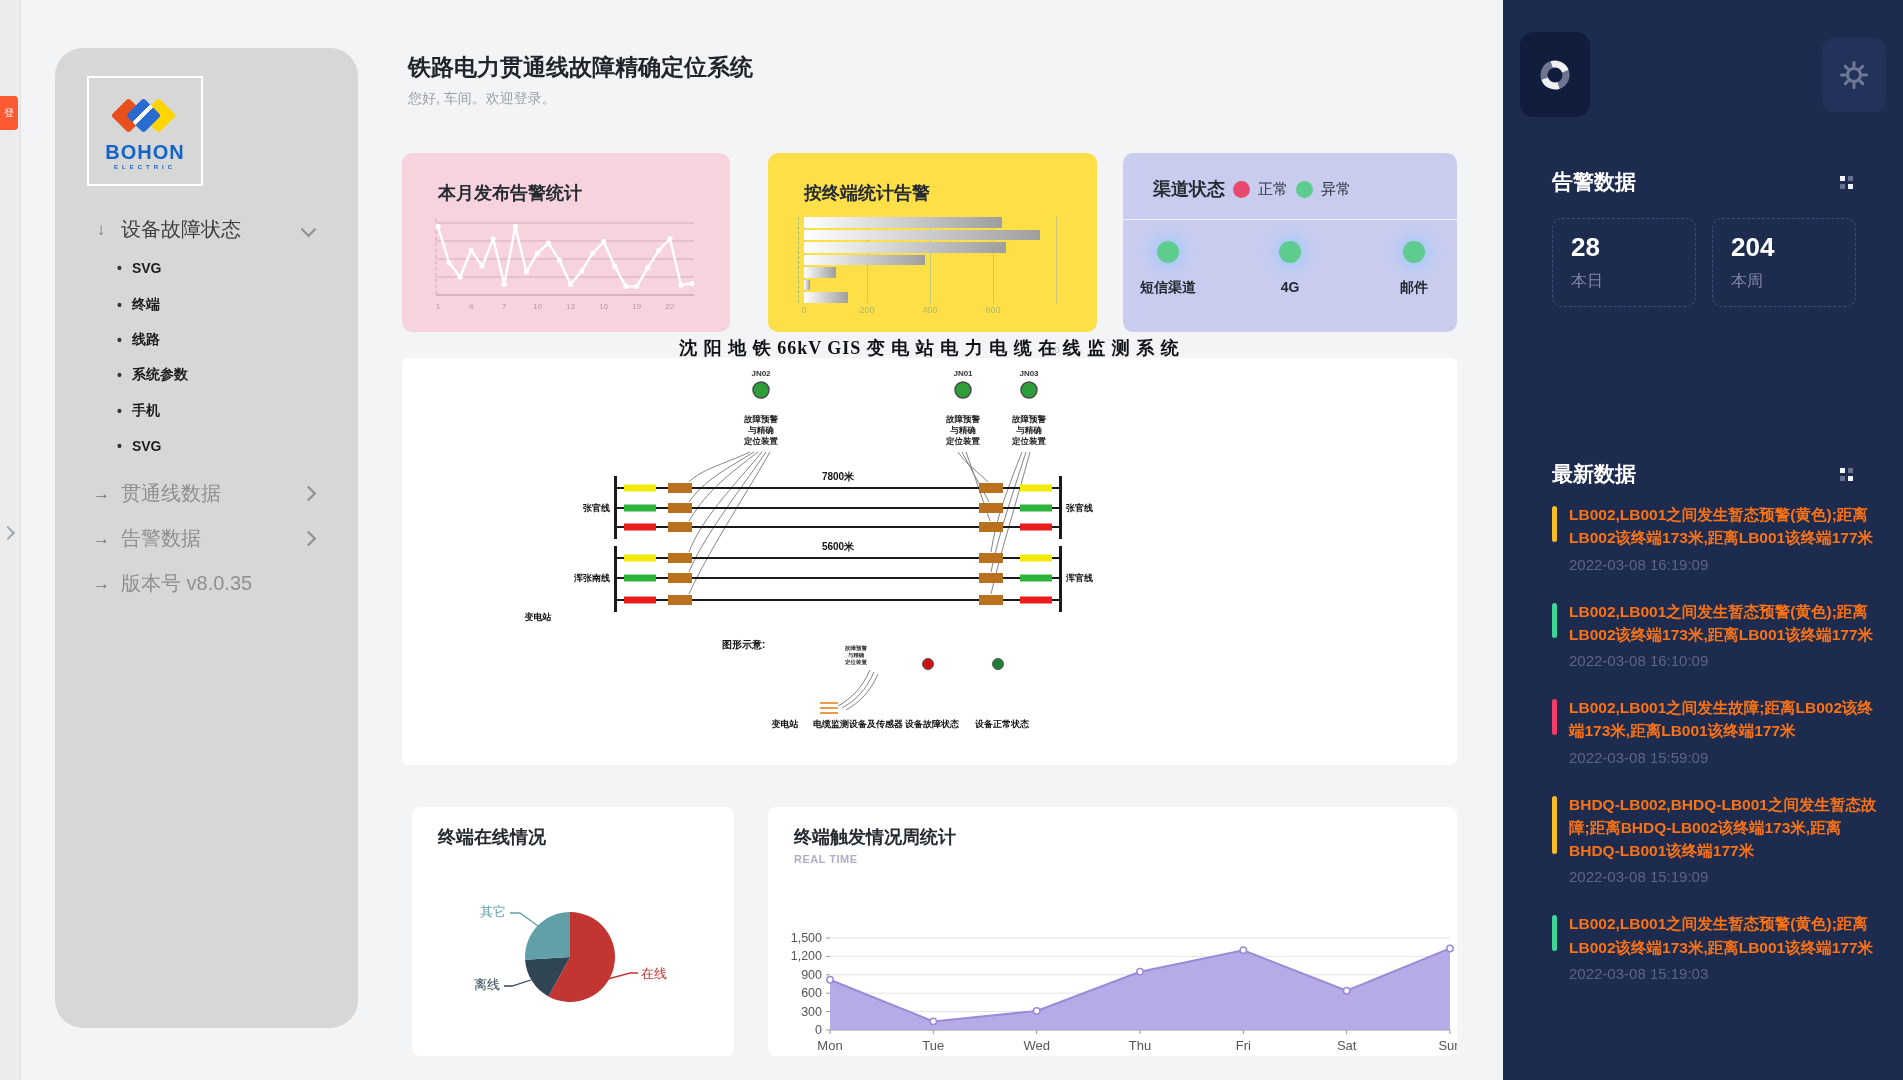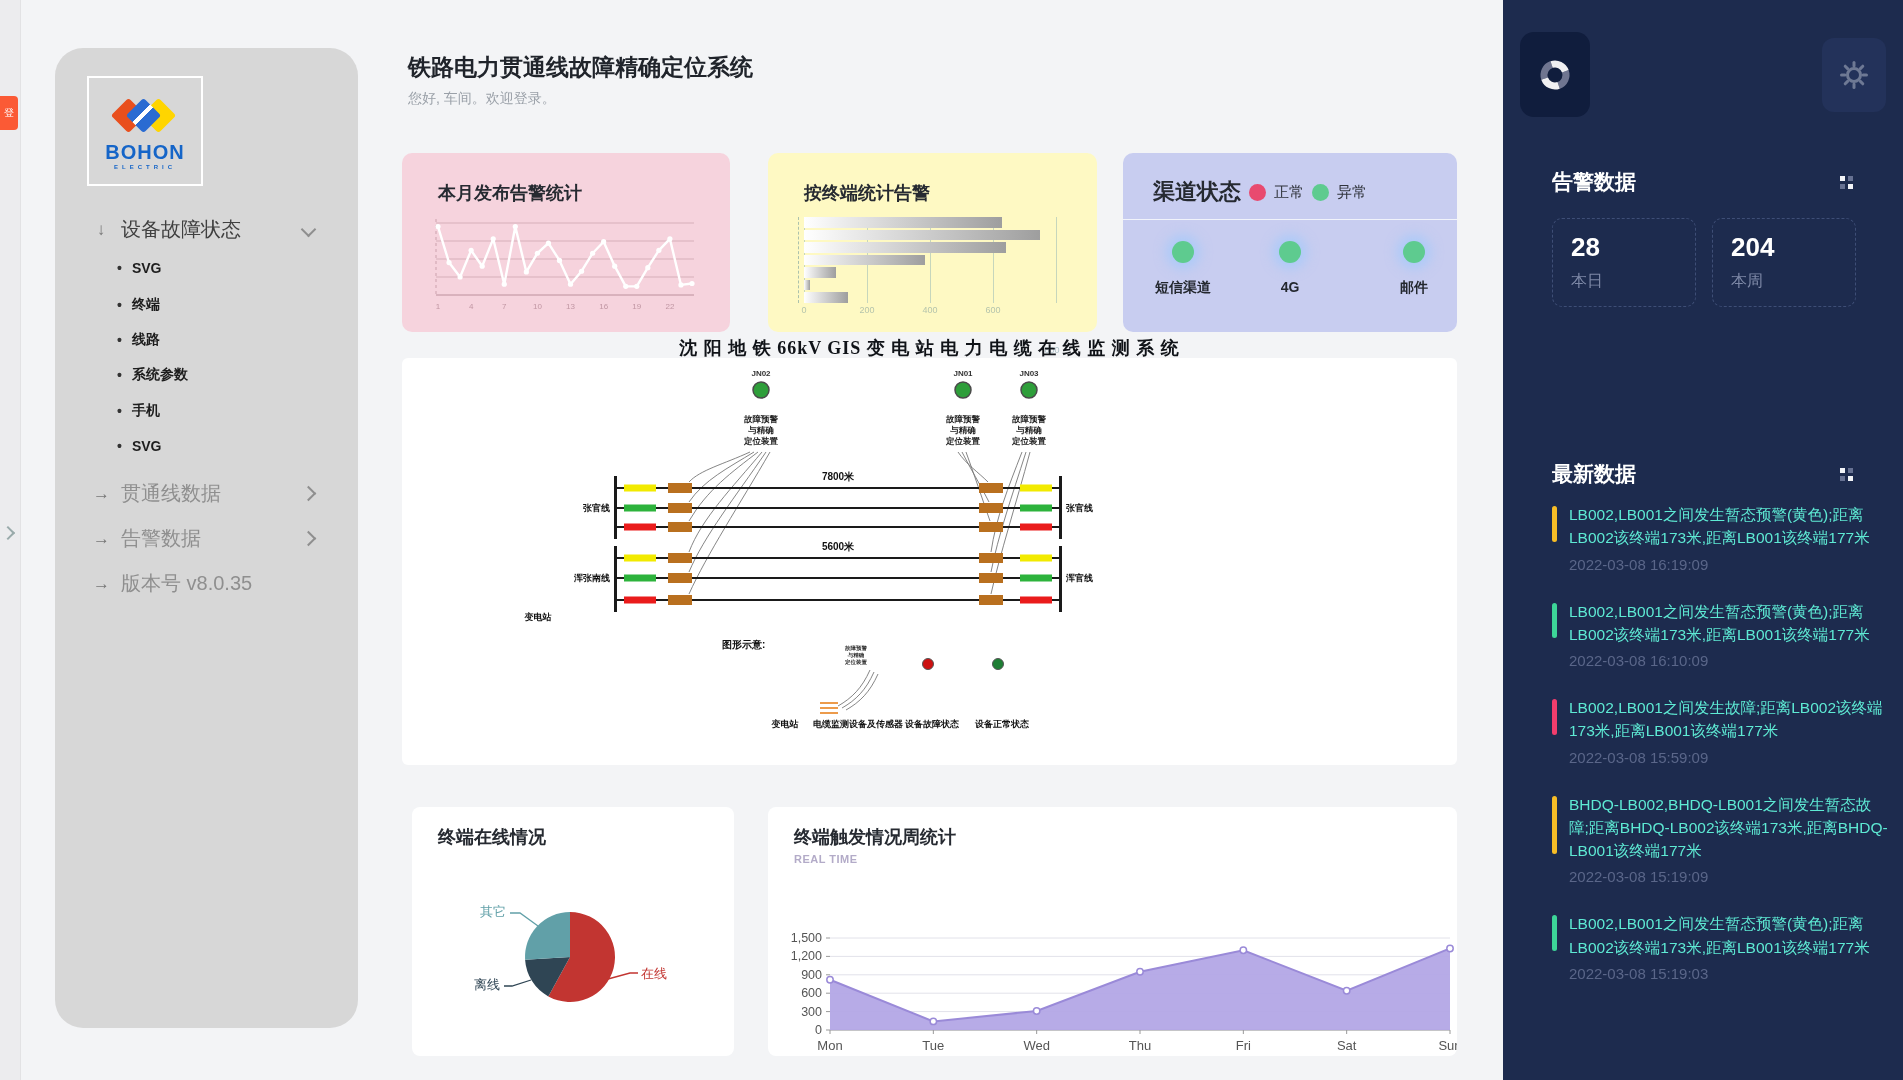--- a/index.html
+++ b/index.html
@@ -29,31 +29,31 @@
   .menu-grey{color:#8f8f8f;}
   .chev{width:9px;height:9px;border-right:2px solid #8f8f8f;border-bottom:2px solid #8f8f8f;display:inline-block;}
   .chev-down{transform:rotate(45deg);}
   .chev-right{transform:rotate(-45deg);}
   
   .page-title{position:absolute;left:408px;top:52px;font-size:23px;font-weight:bold;color:#20242b;}
   .page-sub{position:absolute;left:408px;top:90px;font-size:14px;color:#9aa0a8;}
   
   .tcard{position:absolute;top:153px;height:179px;border-radius:10px;}
   .card-pink{left:402px;width:328px;background:#f6d3dd;}
-  .card-cyan{left:768px;width:329px;background:#fef9c3;}
+  .card-cyan{left:768px;width:329px;background:#fde047;}
   .card-purple{left:1123px;width:334px;background:#c8cdf0;}
   .tcard-title{position:absolute;left:36px;top:28px;font-size:18px;font-weight:bold;color:#262a31;}
   #chart-monthly{position:absolute;left:26px;top:62px;}
   #chart-bars{position:absolute;left:36px;top:64px;width:260px;height:104px;}
   .bar-grid{position:absolute;top:0;width:1px;height:86px;background:rgba(130,170,180,.45);}
   .bar-axis{position:absolute;left:-6px;top:0;height:86px;border-left:1px dashed rgba(90,140,150,.5);}
   .hbar{position:absolute;left:0;height:10.5px;background:linear-gradient(90deg,#ffffff,#9e9e9e);}
   .bar-tick{position:absolute;top:88px;transform:translateX(-50%);font-size:9px;color:rgba(90,130,145,.45);}
   .chan-head{position:absolute;left:30px;top:24px;display:flex;align-items:center;gap:8px;}
-  .chan-title{font-size:22px;font-weight:bold;color:#262a31;}
+  .chan-title{font-size:18px;font-weight:bold;color:#262a31;}
   .lg-dot{width:17px;height:17px;border-radius:50%;display:inline-block;}
   .chan-leg{font-size:15px;color:#30343c;}
   .chan-div{position:absolute;left:0;right:0;top:66px;height:1px;background:rgba(255,255,255,.75);}
   .chan-col{position:absolute;top:88px;width:90px;display:flex;flex-direction:column;align-items:center;gap:16px;}
   .chan-dot{width:22px;height:22px;border-radius:50%;box-shadow:0 0 12px 6px rgba(150,200,255,.55);}
   .chan-label{font-size:14px;font-weight:bold;color:#23272e;}
   
   .diagram-title{position:absolute;left:402px;top:336px;width:1055px;text-align:center;
                  font-family:"Liberation Serif","DejaVu Serif",serif;font-size:18px;font-weight:bold;letter-spacing:1px;color:#101318;}
   .diagram-card{position:absolute;left:402px;top:358px;width:1055px;height:407px;background:#fff;border-radius:6px;}
@@ -74,21 +74,21 @@
   .grid-icon{position:absolute;left:337px;width:13px;height:13px;display:grid;grid-template-columns:5px 5px;grid-template-rows:5px 5px;gap:3px;}
   .grid-icon i{display:block;}
   .gi-a{background:#f2f4f8;}
   .gi-b{background:#667192;}
   .stat{position:absolute;width:142px;height:87px;border:1px dashed #3e4e76;border-radius:10px;}
   .stat-val{position:absolute;left:18px;top:13px;font-size:26px;font-weight:bold;color:#fff;}
   .stat-lab{position:absolute;left:18px;top:52px;font-size:16px;color:#7e89a7;}
   .alert-list{position:absolute;left:49px;top:503px;width:336px;display:flex;flex-direction:column;gap:27px;}
   .alert-item{position:relative;padding-left:17px;}
   .alert-bar{position:absolute;left:0;top:3px;width:5px;height:calc(100% - 34px);border-radius:3px;}
-  .alert-text{font-size:15.5px;font-weight:400;color:#5eead4;line-height:1.5;}
+  .alert-text{font-size:15.5px;font-weight:700;color:#f97316;line-height:1.5;}
   .alert-time{margin-top:6px;font-size:15px;color:#5a6689;}
   svg text{font-family:"Liberation Sans","DejaVu Sans",sans-serif;}
 </style>
 </head>
 <body>
 
 <div id="app">
 
   <div class="edge-rail"></div>
   <div class="edge-tag">登</div>
@@ -226,21 +226,21 @@
 
   <div class="tcard card-purple">
     <div class="chan-head">
       <span class="chan-title">渠道状态</span>
       <span class="lg-dot" id="dot-normal" style="background: rgb(232, 74, 111);"></span>
       <span class="chan-leg">正常</span>
       <span class="lg-dot" id="dot-abnormal" style="background: rgb(94, 203, 143);"></span>
       <span class="chan-leg">异常</span>
     </div>
     <div class="chan-div"></div>
-    <div class="chan-col" style="left:15px;">
+    <div class="chan-col" style="left:0px;">
       <span class="chan-dot" style="background: rgb(94, 203, 143);"></span>
       <span class="chan-label">短信渠道</span>
     </div>
     <div class="chan-col" style="left:122px;">
       <span class="chan-dot" style="background: rgb(94, 203, 143);"></span>
       <span class="chan-label">4G</span>
     </div>
     <div class="chan-col" style="left:246px;">
       <span class="chan-dot" style="background: rgb(94, 203, 143);"></span>
       <span class="chan-label">邮件</span>

